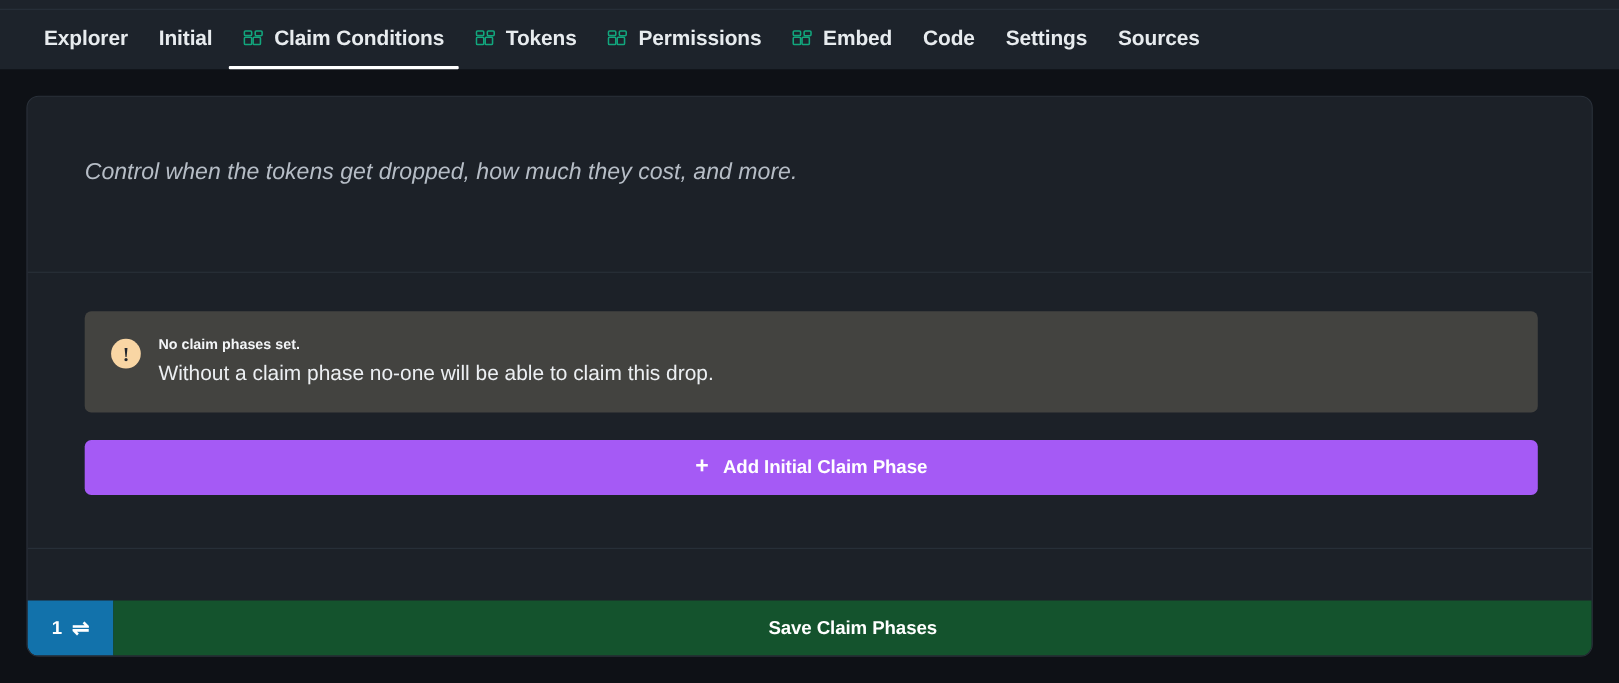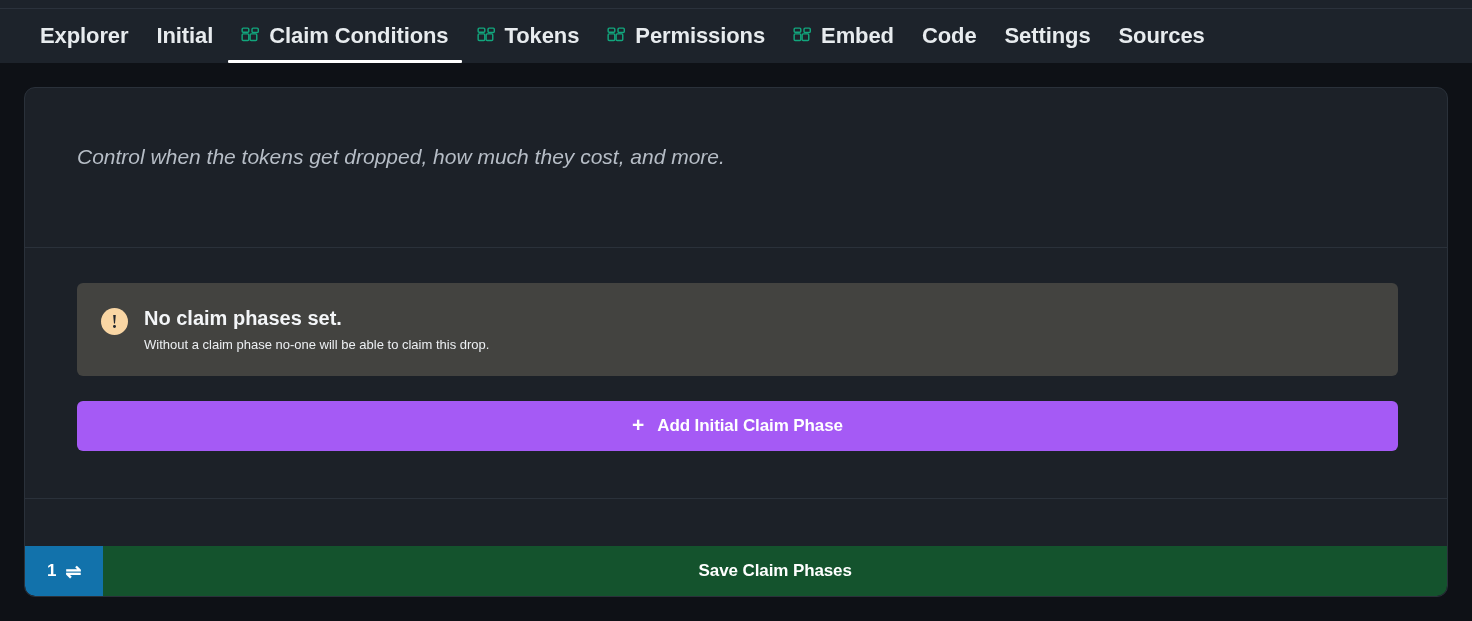--- a/index.html
+++ b/index.html
@@ -38,21 +38,21 @@
     align-items: center;
     gap: 9px;
     padding: 0 14px;
     height: 100%;
     position: relative;
     cursor: pointer;
     white-space: nowrap;
   }
 
   .nav-label {
-    font-size: 22px;
+    font-size: 19px;
     font-weight: bold;
     color: #e7ebee;
     letter-spacing: -0.1px;
   }
 
   .nav-item.active::after {
     content: "";
     position: absolute;
     left: 1px;
     right: 1px;
@@ -137,28 +137,28 @@
 
   .alert-icon span {
     font-size: 18px;
     font-weight: bold;
     color: #22272e;
     line-height: 1;
     font-family: "Liberation Serif", serif;
   }
 
   .alert-title {
-    font-size: 20px;
+    font-size: 13px;
     font-weight: bold;
     color: #f3f5f7;
     line-height: 1.3;
   }
 
   .alert-desc {
-    font-size: 13px;
+    font-size: 19px;
     color: #eceff2;
     margin-top: 6px;
     line-height: 1.3;
   }
 
   .add-phase-btn {
     margin-top: 25px;
     width: 100%;
     height: 50px;
     background: #a55af5;

